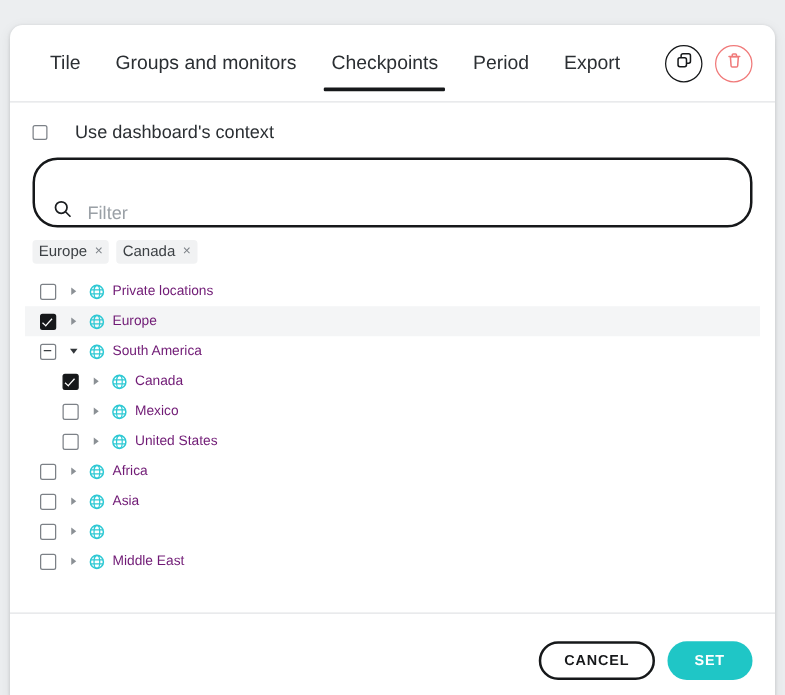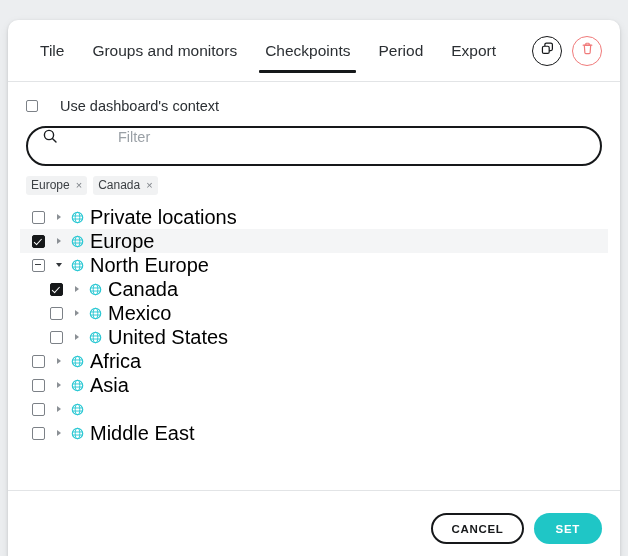--- a/index.html
+++ b/index.html
@@ -118,29 +118,28 @@
   }
   .ctx-label {
     font-size: 14.5px;
     color: #2b2f33;
   }
 
   .search-wrap {
     padding: 10px 18px 0 18px;
   }
   .search {
-    height: 40px;
+    height: 56px;
     border: 2px solid #16181a;
     border-radius: 20px;
     display: flex;
-    align-items: flex-start;
+    align-items: flex-end;
     padding: 0 14px;
     box-sizing: border-box;
     background: #fff;
-    gap: 48px;
   }
   .search input {
     border: 0;
     outline: 0;
     flex: 1;
     font-size: 14.5px;
     font-family: "Liberation Sans", sans-serif;
     color: #2b2f33;
     margin-left: 10px;
     background: transparent;
@@ -247,22 +246,22 @@
     border-right: 3.6px solid transparent;
   }
 
   .globe {
     flex: 0 0 auto;
     margin-left: 4px;
     display: flex;
     align-items: center;
   }
   .nlabel {
-    font-size: 20px;
-    color: #000000;
+    font-size: 11px;
+    color: #701a75;
     margin-left: 6px;
     white-space: nowrap;
   }
   .indent-2 { padding-left: 30px; }
 
   
   .footer {
     flex: 0 0 auto;
     height: 76px;
     border-top: 1px solid #e2e4e6;
@@ -393,21 +392,21 @@
           <span class="tw">
             <span class="caret-d"></span>
           </span>
           <span class="globe">
             <svg width="13" height="13" viewBox="0 0 16 16">
               <circle cx="8" cy="8" r="6.4" fill="none" stroke="#2ec9d4" stroke-width="1.5"></circle>
               <ellipse cx="8" cy="8" rx="2.8" ry="6.4" fill="none" stroke="#2ec9d4" stroke-width="1.2"></ellipse>
               <path d="M1.8 6.1h12.4M1.8 9.9h12.4" stroke="#2ec9d4" stroke-width="1.2"></path>
             </svg>
           </span>
-          <span class="nlabel">North Europe</span>
+          <span class="nlabel">South America</span>
         </div>
         <div class="node indent-2">
           <span class="cb checked"></span>
           <span class="tw">
             <span class="caret-r"></span>
           </span>
           <span class="globe">
             <svg width="13" height="13" viewBox="0 0 16 16">
               <circle cx="8" cy="8" r="6.4" fill="none" stroke="#2ec9d4" stroke-width="1.5"></circle>
               <ellipse cx="8" cy="8" rx="2.8" ry="6.4" fill="none" stroke="#2ec9d4" stroke-width="1.2"></ellipse>

